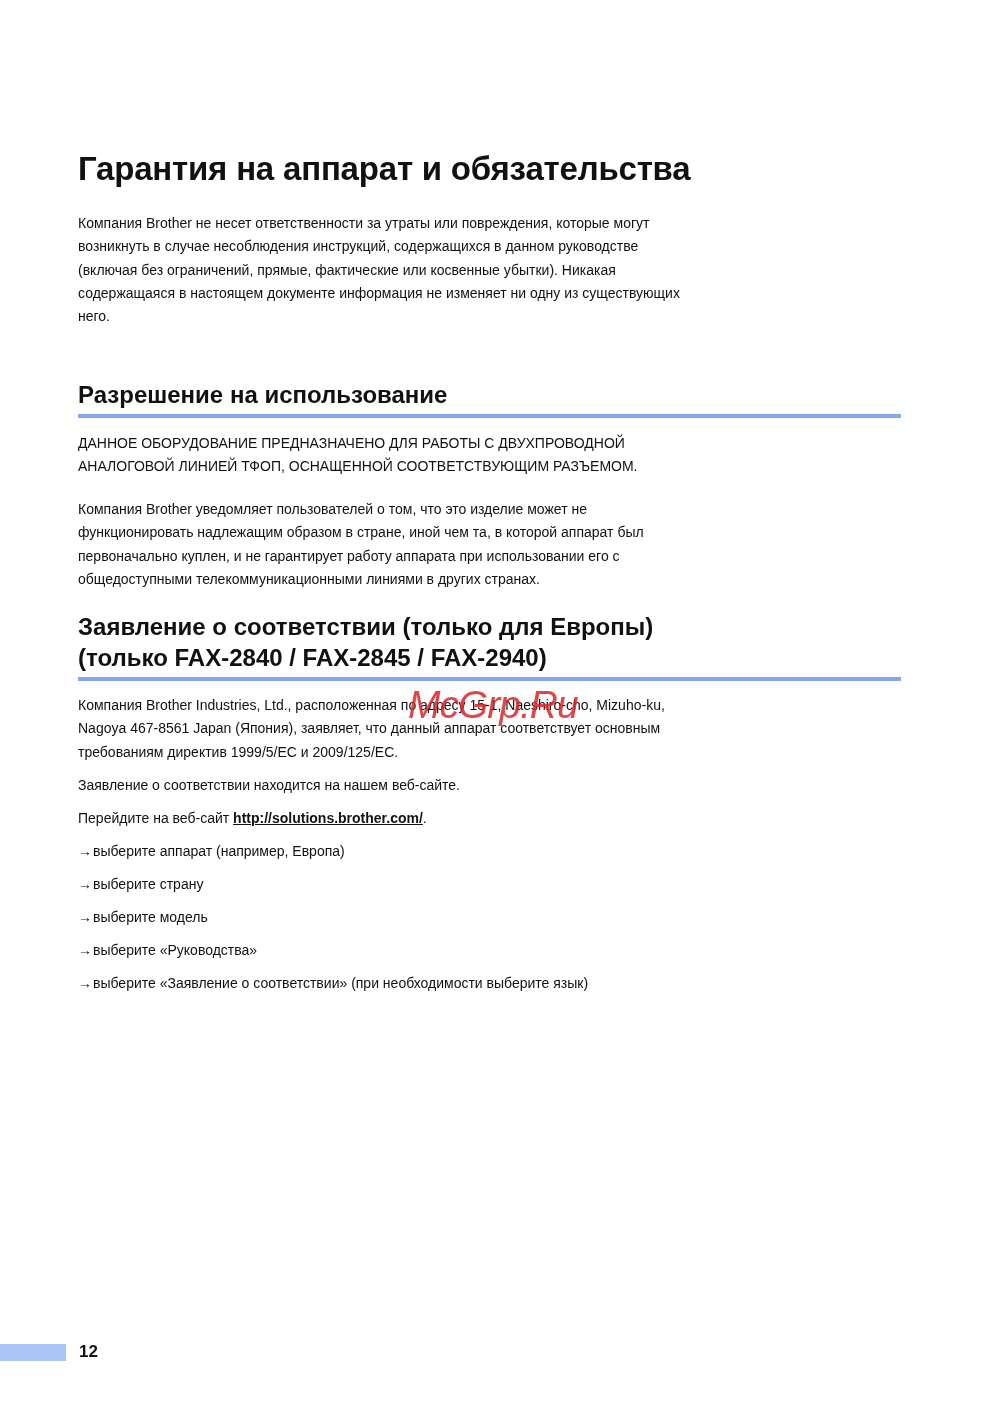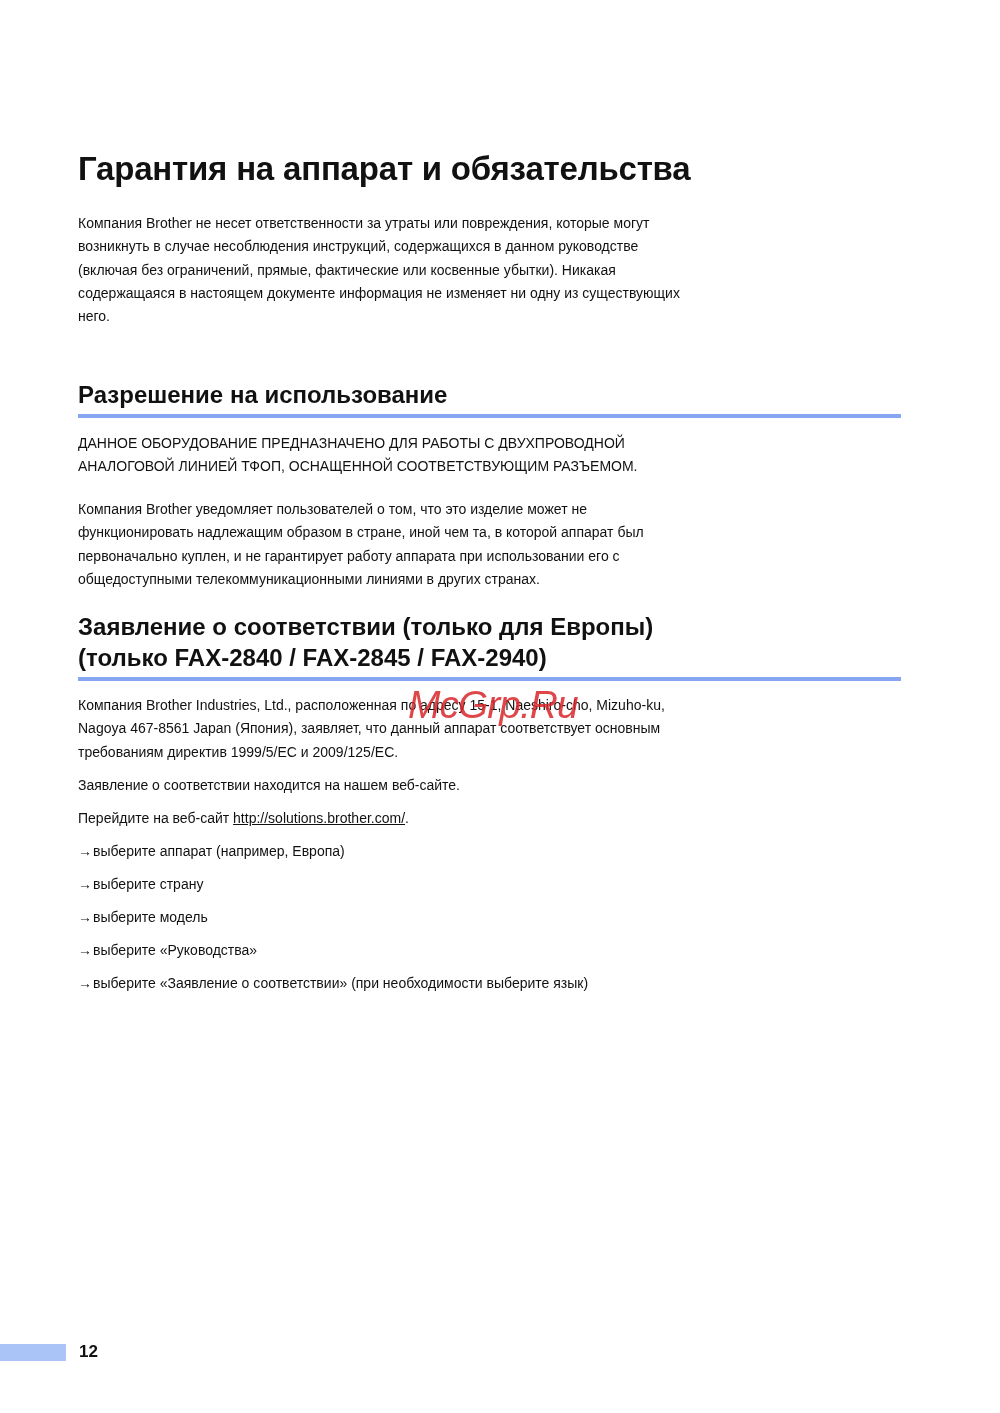--- a/index.html
+++ b/index.html
@@ -4,21 +4,21 @@
   <style>
     html, body { margin: 0; padding: 0; background: #ffffff; }
     body { width: 1000px; height: 1413px; position: relative; overflow: hidden;
            font-family: "Liberation Sans", sans-serif; color: #111; }
     .page { position: absolute; left: 78px; top: 0; width: 823px; }
     h1 { position: absolute; top: 150px; left: 0; margin: 0; font-size: 33px; font-weight: bold; letter-spacing: -0.2px; color: #111; white-space: nowrap; }
     h2 { margin: 0; font-size: 24px; font-weight: bold; color: #111; line-height: 31px; }
     .rule { height: 4px; background: #86a6f2; width: 823px; }
     p { margin: 0; font-size: 14px; line-height: 23.3px; color: #111; }
     .block { position: absolute; left: 0; width: 823px; }
-    a.link { color: #111; text-decoration: underline; }
+    a.link { color: #111; text-decoration: underline; font-weight: bold; }
     .arrow { display: inline-block; width: 15px; }
     .footer-bar { position: absolute; left: 0; top: 1344px; width: 66px; height: 17px; background: #aac4f8; }
     .page-num { position: absolute; left: 79px; top: 1342px; font-size: 17px; font-weight: bold; color: #111; }
     .watermark { position: absolute; left: 408px; top: 683px; font-size: 39px; font-style: italic; color: #d9262b; opacity: 0.85; letter-spacing: -1px; pointer-events: none; }
   </style>
 </head>
 <body>
 
 <div class="page">
   <h1>Гарантия на аппарат и обязательства</h1>

